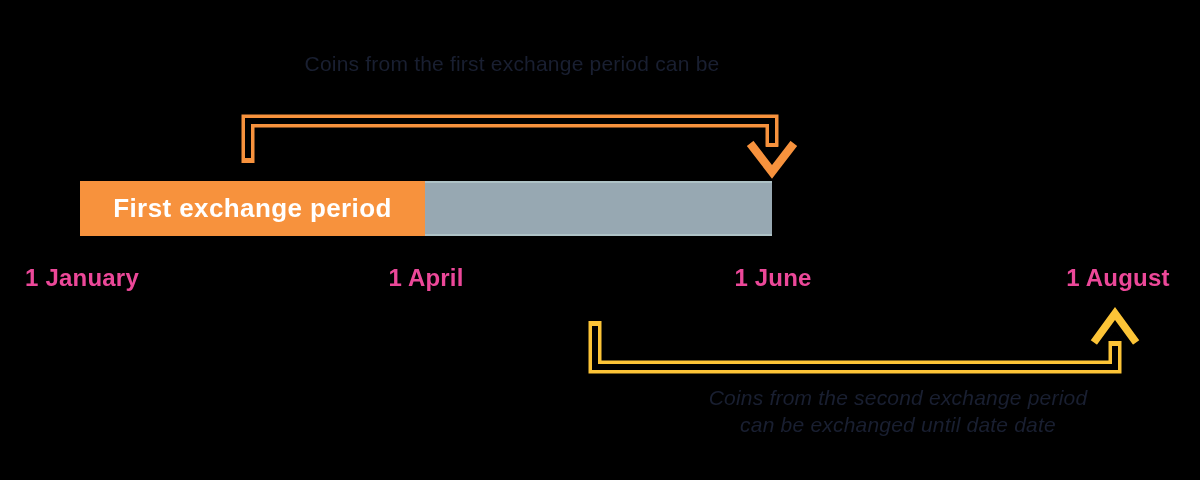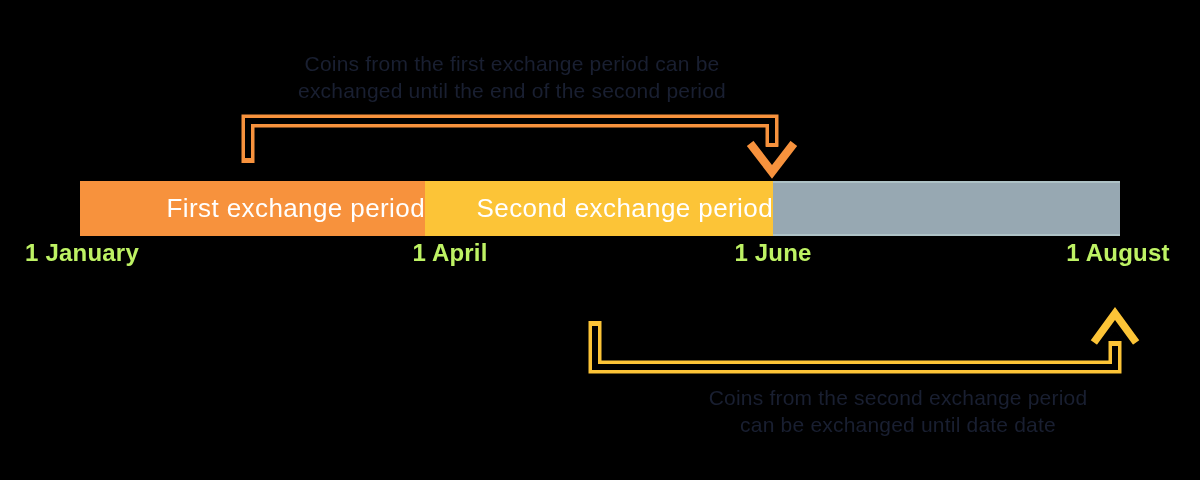--- a/index.html
+++ b/index.html
@@ -8,59 +8,58 @@
     font-family:"Liberation Sans", sans-serif;
   }
   .stage{position:absolute;left:0;top:0;width:1200px;height:480px;}
 
   
   .annotation{
     position:absolute;text-align:center;color:#191f31;
     font-size:21px;line-height:27px;font-weight:500;letter-spacing:.2px;white-space:nowrap;
   }
   .annotation.top{left:512px;top:50px;transform:translateX(-50%);}
-  .annotation.bottom{left:898px;top:384px;transform:translateX(-50%);}
+  .annotation.bottom{left:898px;top:384px;transform:translateX(-50%);font-style:italic;}
 
   
   svg.arrows{position:absolute;left:0;top:0;}
 
   
   .bars{
     position:absolute;left:80px;top:181px;width:1040px;height:55px;
     display:flex;flex-direction:row;
   }
   .bar{
-    height:55px;display:flex;align-items:center;justify-content:flex-end;
-    color:#ffffff;font-size:26px;font-weight:400;letter-spacing:.4px;white-space:nowrap;
+    height:55px;display:flex;align-items:center;justify-content:center;
+    color:#ffffff;font-size:26px;font-weight:700;letter-spacing:.4px;white-space:nowrap;
   }
   .bar.first{width:345px;background:#f7923d;}
   .bar.second{width:348px;background:#fcc437;}
   .bar.third{
     width:347px;background:#97a8b2;
     border-top:2px solid #aec2c6;border-bottom:2px solid #aec2c6;box-sizing:border-box;
   }
 
   
   .tl-label{
-    position:absolute;top:239px;transform:translateX(-50%);
-    color:#bef264;font-size:24px;font-weight:600;letter-spacing:.2px;white-space:nowrap;
+    position:absolute;top:264px;transform:translateX(-50%);
+    color:#ec4899;font-size:24px;font-weight:600;letter-spacing:.2px;white-space:nowrap;
   }
   .tl-label.t0{left:82px;}
-  .tl-label.t1{left:426px;margin-left:24px;}
+  .tl-label.t1{left:426px;}
   .tl-label.t2{left:773px;}
   .tl-label.t3{left:1118px;}
 </style>
 </head>
 <body>
 
 <div class="stage">
 
   <div class="annotation top">
     <div>Coins from the first exchange period can be</div>
-    <div>exchanged until the end of the second period</div>
   </div>
 
   <svg class="arrows" width="1200" height="480" viewBox="0 0 1200 480">
 
     <g>
       <path d="M248,163 L248,121 L772,121 L772,147" fill="none" stroke="#f7923d" stroke-width="13"></path>
       <path d="M248,158 L248,121 L772,121 L772,143" fill="none" stroke="#000000" stroke-width="6"></path>
       <g>
         <path d="M752,142 L772,168 L792,142" fill="none" stroke="#f7923d" stroke-width="13"></path>
         <path d="M755,138 L772,160 L789,138" fill="none" stroke="#000000" stroke-width="6"></path>
@@ -74,23 +73,20 @@
         <path d="M1096,344 L1115,318 L1134,344" fill="none" stroke="#fcc437" stroke-width="13"></path>
         <path d="M1099,347 L1115,325 L1131,347" fill="none" stroke="#000000" stroke-width="6"></path>
       </g>
     </g>
   </svg>
 
   <div class="bars">
     <div class="bar first">
       <span>First exchange period</span>
     </div>
-    <div class="bar second">
-      <span>Second exchange period</span>
-    </div>
     <div class="bar third">
       <span></span>
     </div>
   </div>
 
   <div class="tl-label t0">1 January</div>
   <div class="tl-label t1">1 April</div>
   <div class="tl-label t2">1 June</div>
   <div class="tl-label t3">1 August</div>
 

